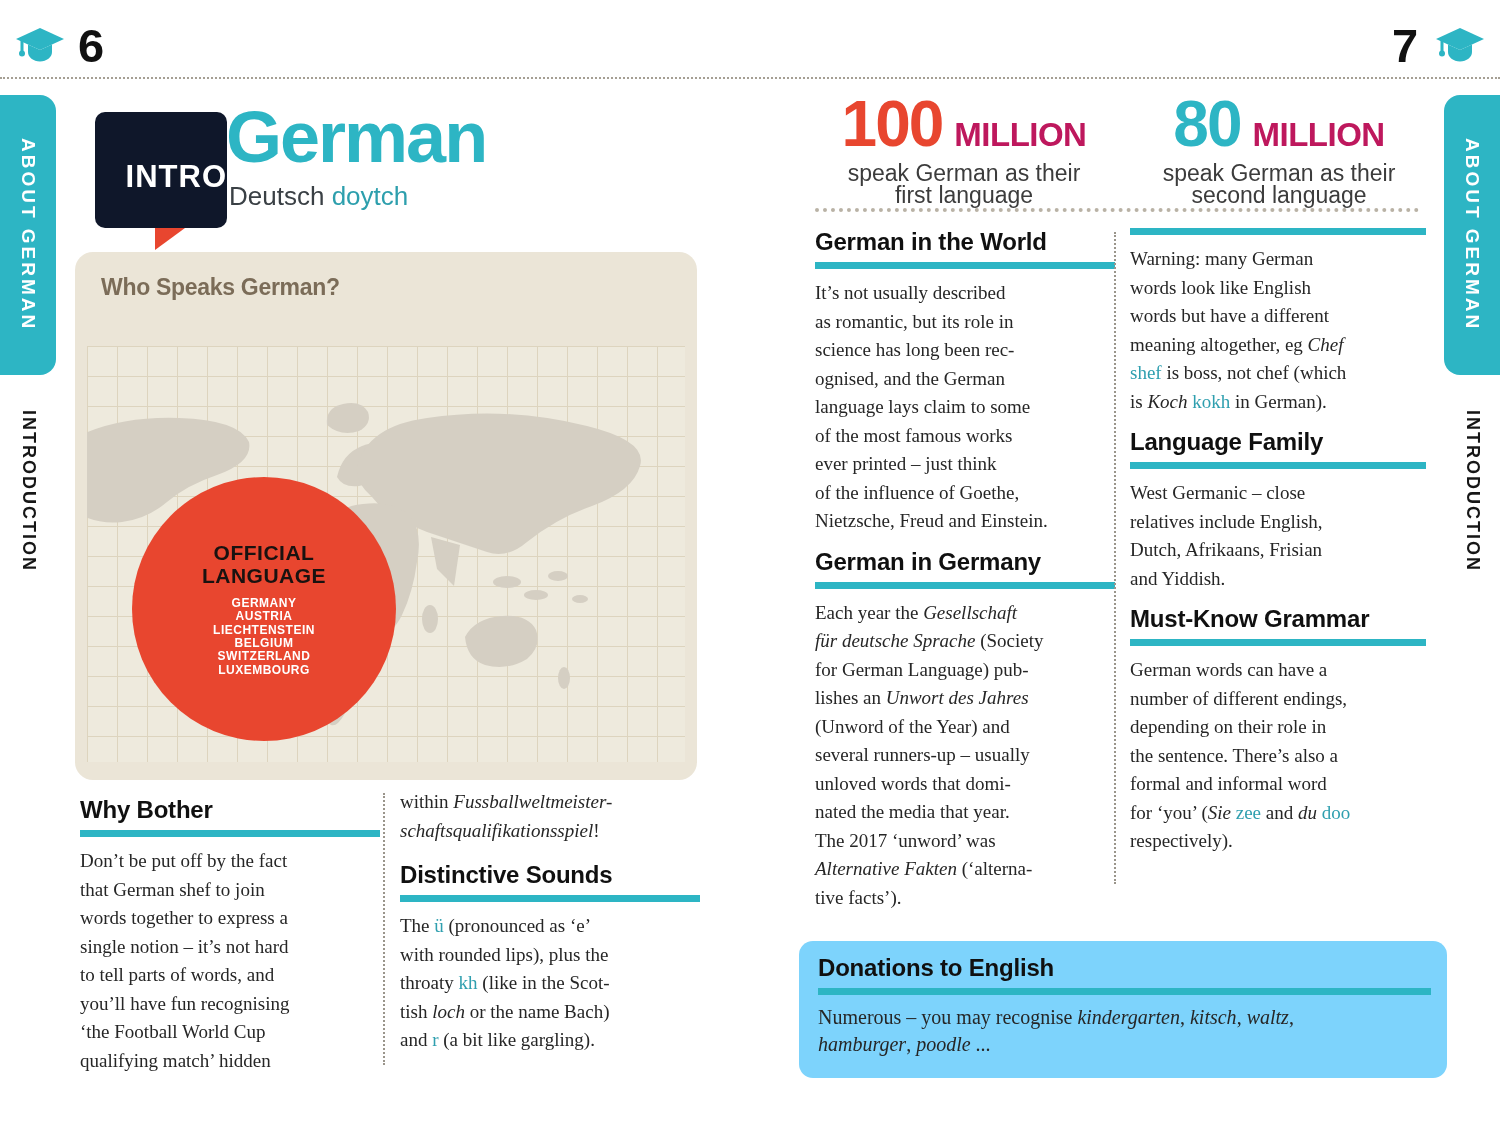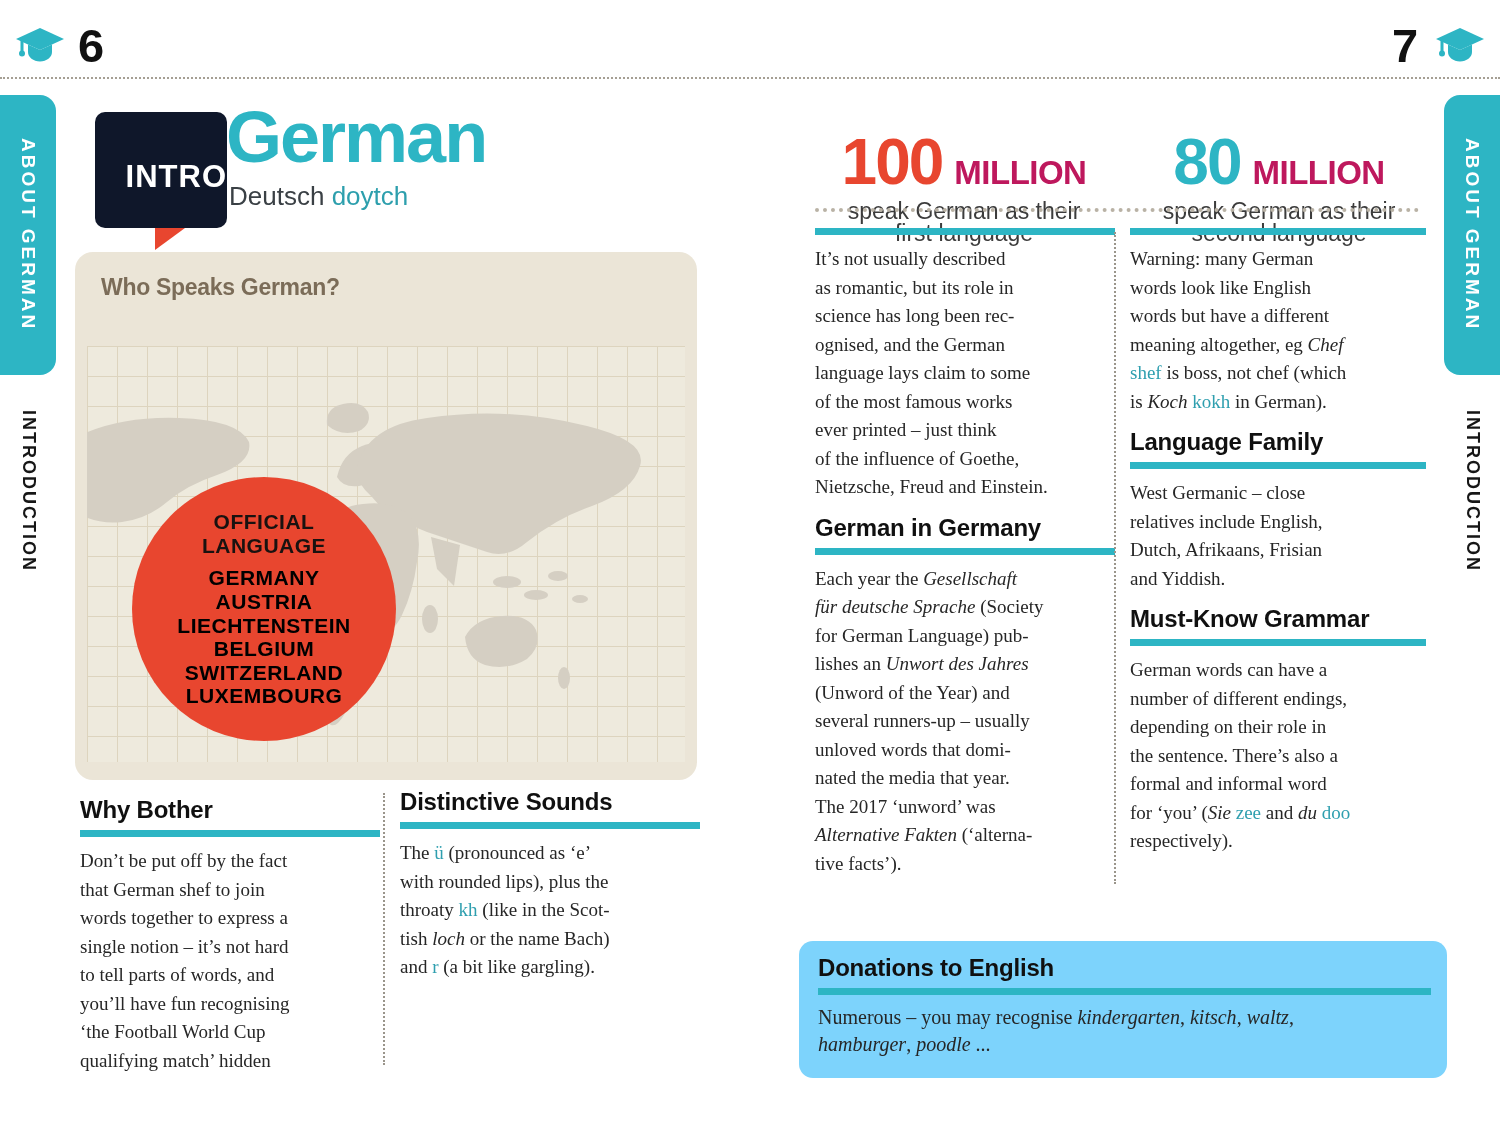--- a/index.html
+++ b/index.html
@@ -51,21 +51,21 @@
       repeating-linear-gradient(to right,#ddd4be 0 1px,transparent 1px 30px),
       repeating-linear-gradient(to bottom,#ddd4be 0 1px,transparent 1px 30px);
     background-color:#eeeadd;
   }
   .world-svg{position:absolute;left:0;top:0;}
   .lang-circle{
     position:absolute;left:45px;top:131px;width:264px;height:264px;border-radius:50%;background:#e8462f;
     display:flex;flex-direction:column;align-items:center;justify-content:center;text-align:center;
   }
   .circle-title{color:#191210;font-weight:bold;font-size:21px;line-height:1.12;letter-spacing:.5px;white-space:pre-line;}
-  .circle-countries{color:#000000;font-weight:bold;font-size:21px;line-height:1.12;letter-spacing:.5px;white-space:pre-line;margin-top:9px;}
+  .circle-countries{color:#ffffff;font-weight:bold;font-size:12px;line-height:1.12;letter-spacing:.5px;white-space:pre-line;margin-top:9px;}
 
   
   .section h3{margin:0 0 6px 0;font-size:24px;font-weight:bold;color:#101010;letter-spacing:-0.2px;}
   .bar{height:7px;background:#2db5c4;}
   .body{
     margin-top:10px;font-family:"Liberation Serif",serif;font-size:19px;line-height:28.5px;
     color:#262626;white-space:pre-line;
   }
   .seg-i{font-style:italic;}
   .seg-teal{color:#2f9faf;}
@@ -74,21 +74,21 @@
   .left-col2{position:absolute;left:400px;top:788px;width:300px;}
   .cont-par{font-family:"Liberation Serif",serif;font-size:19px;line-height:28.5px;color:#262626;margin:0 0 16px 0;white-space:pre-line;}
   .v-divider{position:absolute;border-left:2px dotted #9a958b;}
   .div-left{left:383px;top:793px;height:272px;}
   .div-right{left:1114px;top:232px;height:652px;}
 
   
   .stat{position:absolute;top:92px;text-align:center;}
   .stat1{left:813px;width:302px;}
   .stat2{left:1133px;width:292px;}
-  .stat-line{display:flex;align-items:baseline;justify-content:center;gap:12px;margin-top:38px;}
+  .stat-line{display:flex;align-items:baseline;justify-content:center;gap:12px;}
   .stat-num{font-size:64px;font-weight:bold;line-height:1;letter-spacing:-2px;}
   .stat1 .stat-num{color:#e8462f;}
   .stat2 .stat-num{color:#2db5c4;}
   .stat-unit{font-size:33px;font-weight:bold;color:#be185d;letter-spacing:-0.5px;}
   .stat-cap{margin-top:7px;font-size:23px;line-height:21.5px;color:#3c3c3c;white-space:pre-line;}
   .stats-rule{position:absolute;left:815px;top:208px;width:604px;border-top:4px dotted #b9b2a5;}
 
   .col1{position:absolute;left:815px;top:228px;width:300px;}
   .col2v{position:absolute;left:1130px;top:228px;width:296px;}
 
@@ -170,20 +170,21 @@
 
 <div class="why-bother section">
   <h3>Why Bother</h3>
   <div class="bar"></div>
   <div class="body"><span>Don’t be put off by the fact</span><br><span>that German shef to join</span><br><span>words together to express a</span><br><span>single notion – it’s not hard</span><br><span>to tell parts of words, and</span><br><span>you’ll have fun recognising</span><br><span>‘the Football World Cup</span><br><span>qualifying match’ hidden</span></div>
 </div>
 
 <div class="v-divider div-left"></div>
 
 <div class="left-col2">
+  <p class="cont-par"><span>within </span><span class="seg-i">Fussballweltmeister-</span><br><span class="seg-i">schaftsqualifikationsspiel</span><span>!</span></p>
   <div class="section">
     <h3>Distinctive Sounds</h3>
     <div class="bar"></div>
     <div class="body"><span>The </span><span class="seg-teal">ü</span><span> (pronounced as ‘e’</span><br><span>with rounded lips), plus the</span><br><span>throaty </span><span class="seg-teal">kh</span><span> (like in the Scot-</span><br><span>tish </span><span class="seg-i">loch</span><span> or the name Bach)</span><br><span>and </span><span class="seg-teal">r</span><span> (a bit like gargling).</span></div>
   </div>
 </div>
 
 <div class="stat stat1">
   <div class="stat-line">
     <span class="stat-num">100</span>
@@ -197,20 +198,21 @@
     <span class="stat-num">80</span>
     <span class="stat-unit">MILLION</span>
   </div>
   <div class="stat-cap">speak German as their
 second language</div>
 </div>
 <div class="stats-rule"></div>
 
 <div class="col1">
   <div class="section">
+    <h3>German in the World</h3>
     <div class="bar"></div>
     <div class="body"><span>It’s not usually described</span><br><span>as romantic, but its role in</span><br><span>science has long been rec-</span><br><span>ognised, and the German</span><br><span>language lays claim to some</span><br><span>of the most famous works</span><br><span>ever printed – just think</span><br><span>of the influence of Goethe,</span><br><span>Nietzsche, Freud and Einstein.</span></div>
   </div>
   <div class="section">
     <h3>German in Germany</h3>
     <div class="bar"></div>
     <div class="body"><span>Each year the </span><span class="seg-i">Gesellschaft</span><br><span class="seg-i">für deutsche Sprache</span><span> (Society</span><br><span>for German Language) pub-</span><br><span>lishes an </span><span class="seg-i">Unwort des Jahres</span><br><span>(Unword of the Year) and</span><br><span>several runners-up – usually</span><br><span>unloved words that domi-</span><br><span>nated the media that year.</span><br><span>The 2017 ‘unword’ was</span><br><span class="seg-i">Alternative Fakten</span><span> (‘alterna-</span><br><span>tive facts’).</span></div>
   </div>
 </div>
 

